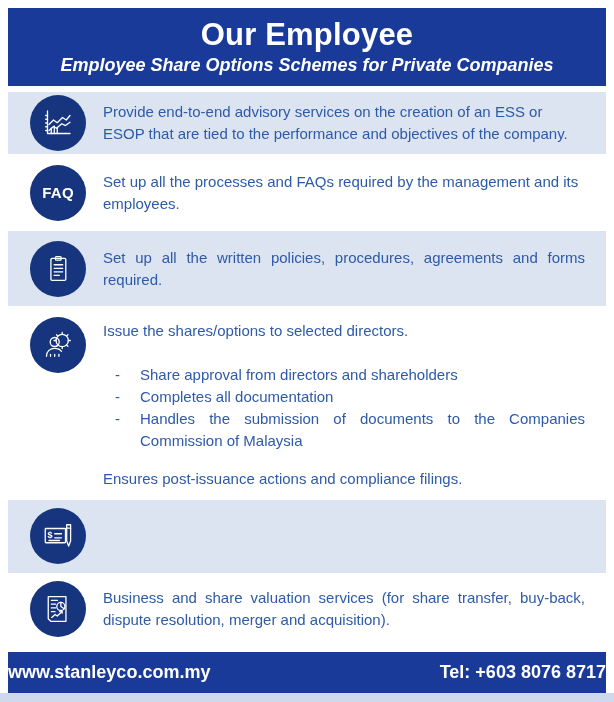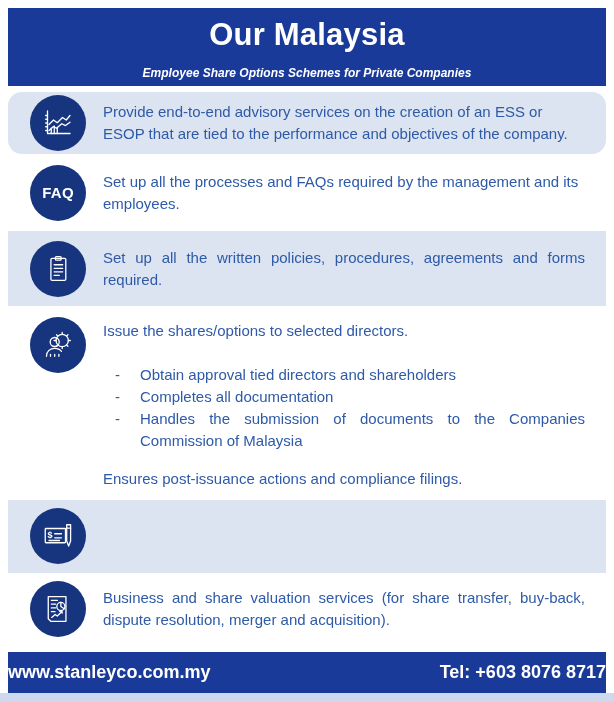--- a/index.html
+++ b/index.html
@@ -21,33 +21,33 @@
     padding-top: 9px;
   }
   .title {
     margin: 0;
     font-size: 31px;
     font-weight: bold;
     line-height: 36px;
     letter-spacing: 0.2px;
   }
   .subtitle {
-    margin: 13px 0 0 0;
-    font-size: 12px;
+    margin: 2px 0 0 0;
+    font-size: 18px;
     font-weight: bold;
     font-style: italic;
   }
   
   .row {
     margin: 0 8px;
     display: flex;
     align-items: center;
   }
   .row.tint { background: #dce4f1; }
-  .r1 { height: 62px; border-radius: 14px; }
+  .r1 { height: 62px; }
   .r2 { height: 80px; }
   .r3 { height: 77px; }
   .r4 { height: 200px; align-items: flex-start; }
   .r5 { height: 75px; }
   .r6 { height: 73px; }
   .icon-wrap {
     flex: none;
     width: 56px; height: 56px;
     margin-left: 22px;
     border-radius: 50%;
@@ -101,21 +101,21 @@
   }
   svg { display: block; }
   svg * { vector-effect: non-scaling-stroke; }
 </style>
 </head>
 <body>
 
 <div class="page">
 
   <div class="header">
-    <h1 class="title">Our Malaysia</h1>
+    <h1 class="title">Our Employee</h1>
     <div class="subtitle">Employee Share Options Schemes for Private Companies</div>
   </div>
 
   <div class="row tint r1">
     <div class="icon-wrap">
       <svg viewBox="0 0 24 24" width="36" height="36" fill="none" stroke="#ffffff" stroke-width="1.3" stroke-linecap="round" stroke-linejoin="round">
         <path d="M5 4v15h15"></path>
         <path d="M5 7h-1.2 M5 9.5h-1.2 M5 12h-1.2 M5 14.5h-1.2 M5 17h-1.2"></path>
         <path d="M7.5 19v-3.5 M9.5 19v-5 M11.5 19v-4"></path>
         <path d="M6 13l3-3 2.5 1.8 3.5-3.5 2.5 1.7 2.5-3"></path>
@@ -151,21 +151,21 @@
         <circle cx="9.8" cy="10" r="3"></circle>
         <path d="M4.3 19.5c0-3.4 2.5-5.3 5.5-5.3 1.9 0 3.5.7 4.5 2"></path>
         <path d="M7 18.2v1.3 M9.8 18.2v1.3 M12.6 18.2v1.3"></path>
       </svg>
     </div>
     <div class="text-col">
       <p>Issue the shares/options to selected directors.</p>
       <ul class="bullets">
         <li>
           <span class="bullet-marker">-</span>
-          <span class="bullet-text">Obtain approval tied directors and shareholders</span>
+          <span class="bullet-text">Share approval from directors and shareholders</span>
         </li>
         <li>
           <span class="bullet-marker">-</span>
           <span class="bullet-text">Completes all documentation</span>
         </li>
         <li>
           <span class="bullet-marker">-</span>
           <span class="bullet-text justify">Handles the submission of documents to the Companies Commission of Malaysia</span>
         </li>
       </ul>

